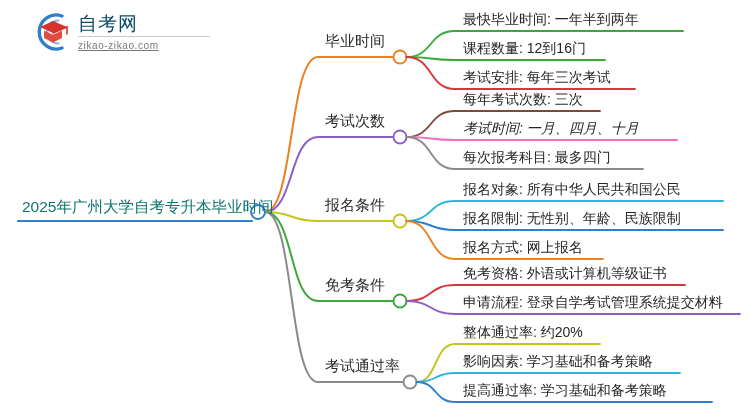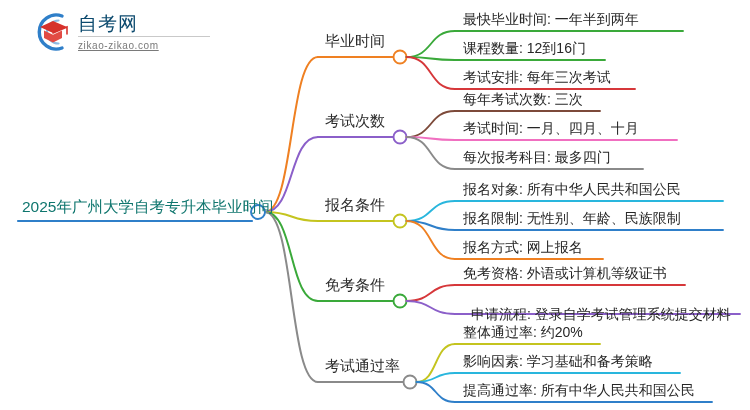--- a/index.html
+++ b/index.html
@@ -157,27 +157,27 @@
       <circle cx="258" cy="212" r="7" fill="#ffffff" stroke="#2f7fc9" stroke-width="1.9"></circle>
     </svg>
   <div id="labels">
       <div class="node-label root-label" style="left: 22px; top: 199px;">2025年广州大学自考专升本毕业时间</div>
       <div class="node-label branch-label" style="left: 325px; top: 33px;">毕业时间</div>
       <div class="node-label leaf-label" style="left: 463px; top: 12px;">最快毕业时间: 一年半到两年</div>
       <div class="node-label leaf-label" style="left: 463px; top: 41px;">课程数量: 12到16门</div>
       <div class="node-label leaf-label" style="left: 463px; top: 70px;">考试安排: 每年三次考试</div>
       <div class="node-label branch-label" style="left: 325px; top: 113px;">考试次数</div>
       <div class="node-label leaf-label" style="left: 463px; top: 92px;">每年考试次数: 三次</div>
-      <div class="node-label leaf-label" style="left: 463px; top: 121px;">考试时间: 一月、四月、十月</div>
+      <div class="node-label leaf-label" style="left: 463px; top: 121px; font-style: italic;">考试时间: 一月、四月、十月</div>
       <div class="node-label leaf-label" style="left: 463px; top: 150px; text-align: center;">每次报考科目: 最多四门</div>
       <div class="node-label branch-label" style="left: 325px; top: 197px;">报名条件</div>
       <div class="node-label leaf-label" style="left: 463px; top: 182px;">报名对象: 所有中华人民共和国公民</div>
       <div class="node-label leaf-label" style="left: 463px; top: 211px;">报名限制: 无性别、年龄、民族限制</div>
       <div class="node-label leaf-label" style="left: 463px; top: 240px;">报名方式: 网上报名</div>
       <div class="node-label branch-label" style="left: 325px; top: 277px;">免考条件</div>
       <div class="node-label leaf-label" style="left: 463px; top: 266px;">免考资格: 外语或计算机等级证书</div>
-      <div class="node-label leaf-label" style="left: 463px; top: 307px; margin-left: 8px;">申请流程: 登录自学考试管理系统提交材料</div>
+      <div class="node-label leaf-label" style="left: 463px; top: 295px;">申请流程: 登录自学考试管理系统提交材料</div>
       <div class="node-label branch-label" style="left: 325px; top: 358px;">考试通过率</div>
       <div class="node-label leaf-label" style="left: 463px; top: 325px;">整体通过率: 约20%</div>
       <div class="node-label leaf-label" style="left: 463px; top: 354px;">影响因素: 学习基础和备考策略</div>
-      <div class="node-label leaf-label" style="left: 463px; top: 383px;">提高通过率: 所有中华人民共和国公民</div>
+      <div class="node-label leaf-label" style="left: 463px; top: 383px;">提高通过率: 学习基础和备考策略</div>
     </div>
 </div>
 
 </body></html>

